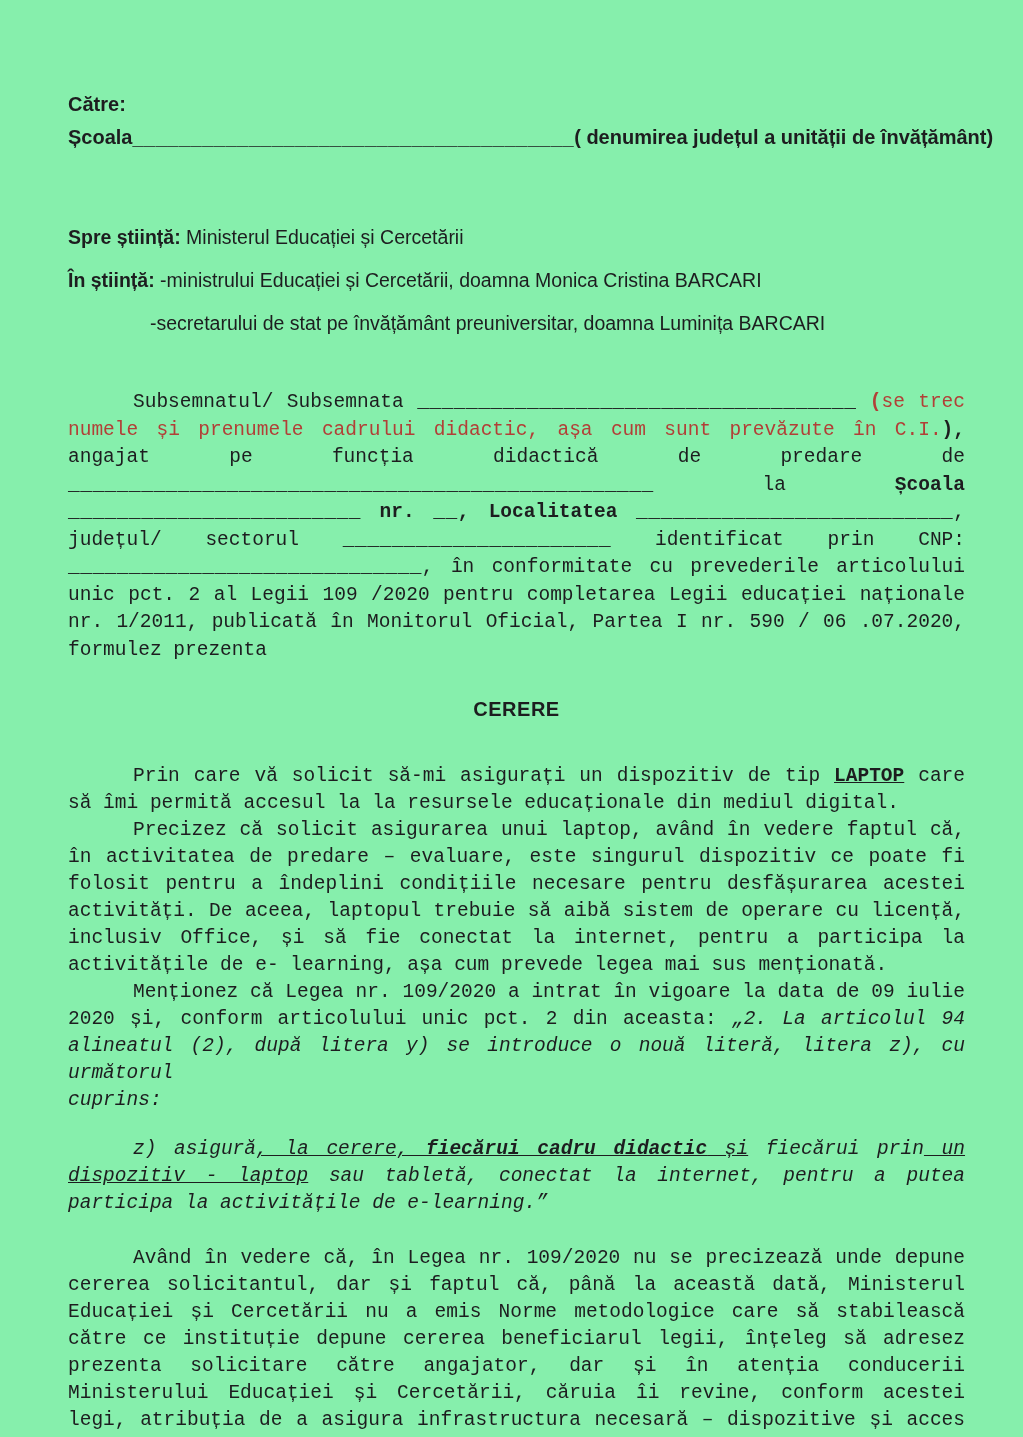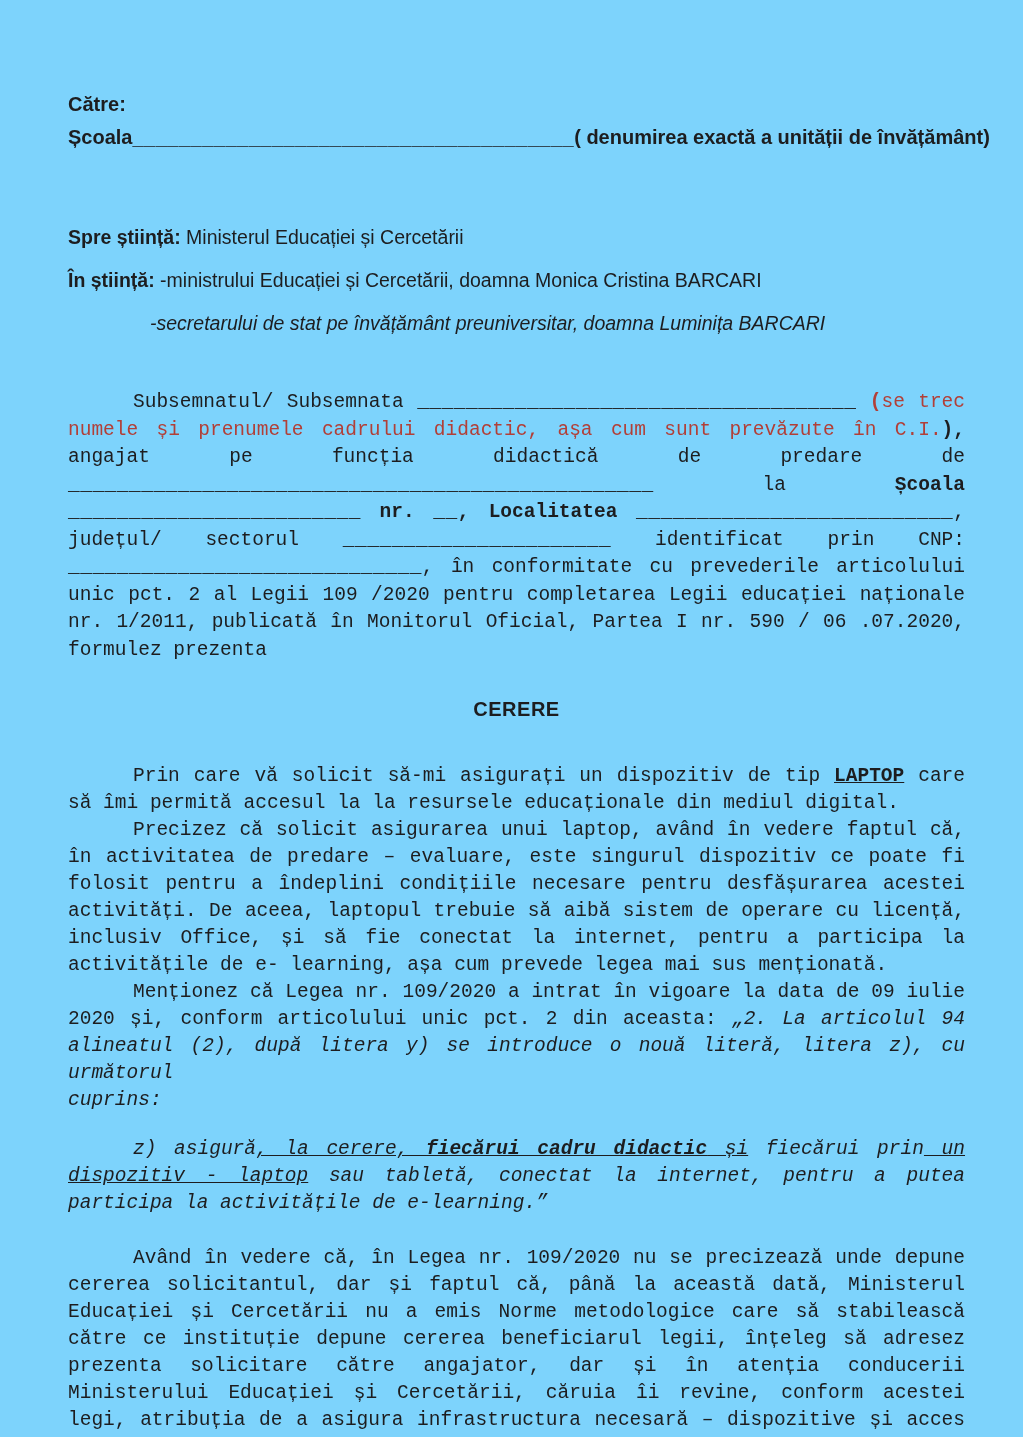--- a/index.html
+++ b/index.html
@@ -1,28 +1,28 @@
 <!DOCTYPE html>
 <html><head>
 <meta charset="utf-8">
 <style>
   * { box-sizing: border-box; }
   html, body { margin: 0; padding: 0; background: #ffffff; }
   .page {
-    width: 1023px; height: 1437px; overflow: hidden; background: #7dd3fc;
+    width: 1023px; height: 1437px; overflow: hidden; background: #86efac;
     font-family: "Liberation Sans", "DejaVu Sans", sans-serif;
     color: #1d1d1f;
   }
   .content { padding: 88px 58px 0 68px; }
   .hdr-line { font-weight: 700; font-size: 20px; line-height: 33px; white-space: nowrap; }
   .notice { margin-top: 62px; font-size: 19.5px; line-height: 43px; }
   .bold { font-weight: 700; }
   .italic { font-style: italic; }
   .u { text-decoration: underline; }
-  .notice-indent { margin-left: 82px; font-style: italic; }
+  .notice-indent { margin-left: 82px; }
   .para { font-size: 19.5px; line-height: 27.5px; text-align: justify; margin: 0; text-indent: 65px; font-family: Liberation Mono, monospace; }
   .intro { margin-top: 44px; }
   .title { margin-top: 34px; font-size: 20px; font-weight: 700; text-align: center; letter-spacing: 0.5px; }
   .body-block { margin-top: 42px; }
   .body-block .para { line-height: 27px; }
   .quote-z { margin-top: 22px; font-style: italic; }
   .avand { margin-top: 28px; }
   .device { font-weight: 700; text-decoration: underline; }
   .footer { margin-top: 64px; font-size: 19.5px; line-height: 30px; }
   .footer-date, .footer-date-value { margin-left: 65px; }
@@ -30,21 +30,21 @@
   .blank { letter-spacing: 0.5px; }
 </style>
 </head>
 <body style="color: rgb(29, 29, 31);">
 
 <div class="page">
   <div class="content">
 
     <div>
       <div class="hdr-line">Către:</div>
-      <div class="hdr-line"><span>Școala</span><span class="blank">______________________________________</span><span>( denumirea exactă a unității de învățământ)</span></div>
+      <div class="hdr-line"><span>Școala</span><span class="blank">______________________________________</span><span>( denumirea județul a unității de învățământ)</span></div>
     </div>
 
     <div class="notice">
       <div>
         <span class="bold">Spre știință:</span>
         <span>Ministerul Educației și Cercetării</span>
       </div>
       <div>
         <span class="bold">În știință:</span>
         <span>-ministrului Educației și Cercetării, doamna Monica Cristina BARCARI</span>

